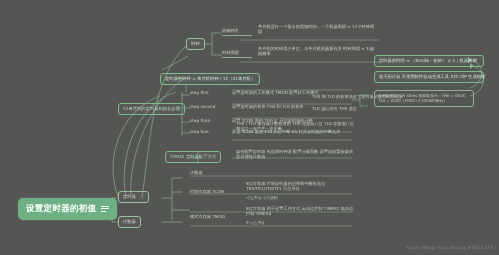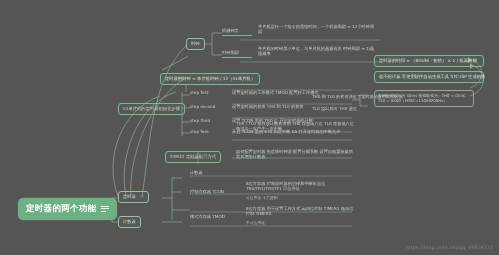--- a/index.html
+++ b/index.html
@@ -132,21 +132,21 @@
       <path d="M240,62 L380,62"></path>
     </g>
 
     <g fill="#8fb394">
       <polygon points="474,66 470,63 470,69"></polygon>
       <polygon points="472,60 468,57 468,63"></polygon>
     </g>
   </svg>
 
   <div class="node root" style="left:18px;top:198px;">
-    <span>定时器的两个功能</span>
+    <span>设置定时器的初值</span>
     <span class="hamburger">
         <span></span>
         <span></span>
         <span></span>
       </span>
   </div>
 
   <div class="node boxed" style="left:118px;top:191px;">
     <span>定时器</span>
     <span style="margin-left:3px;color:#9cbf9f;">≡</span>

